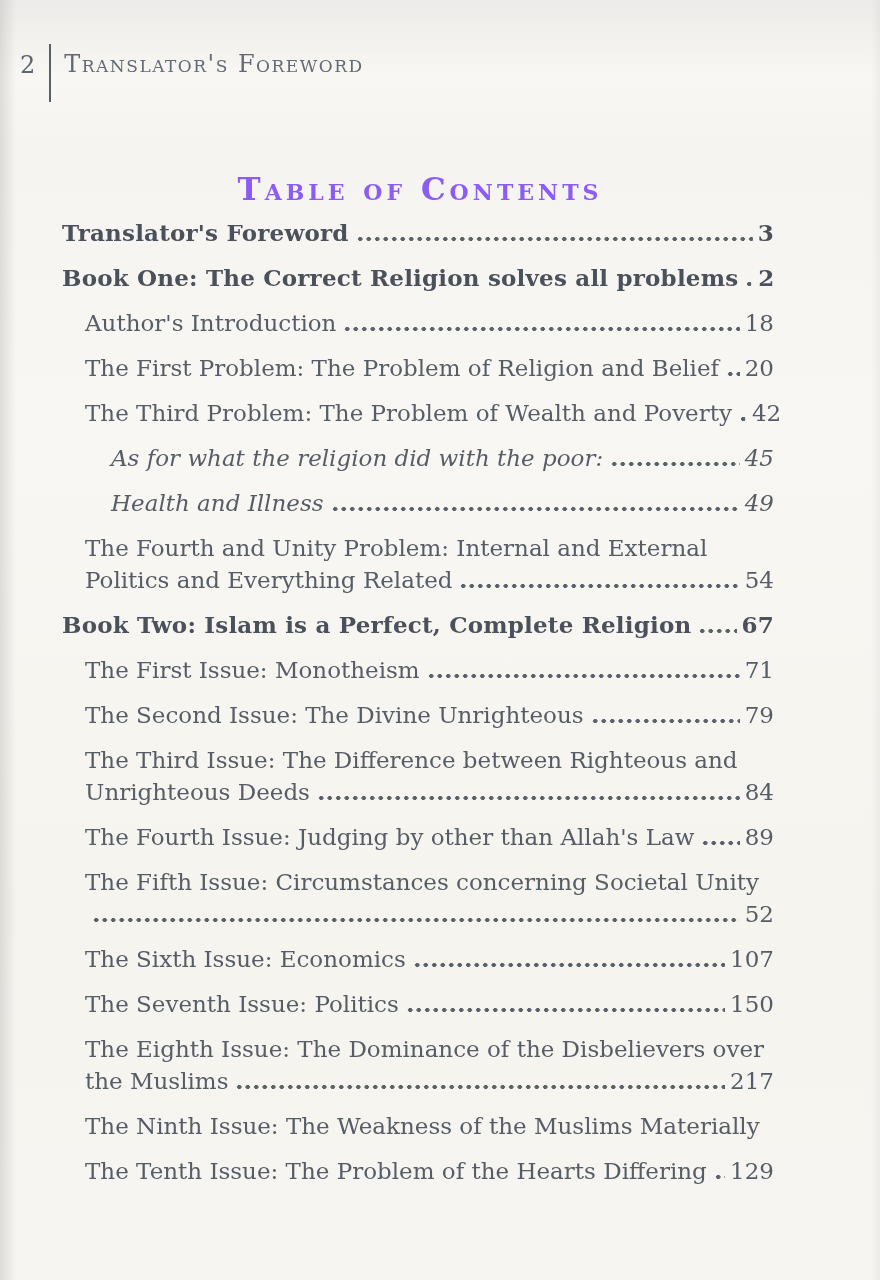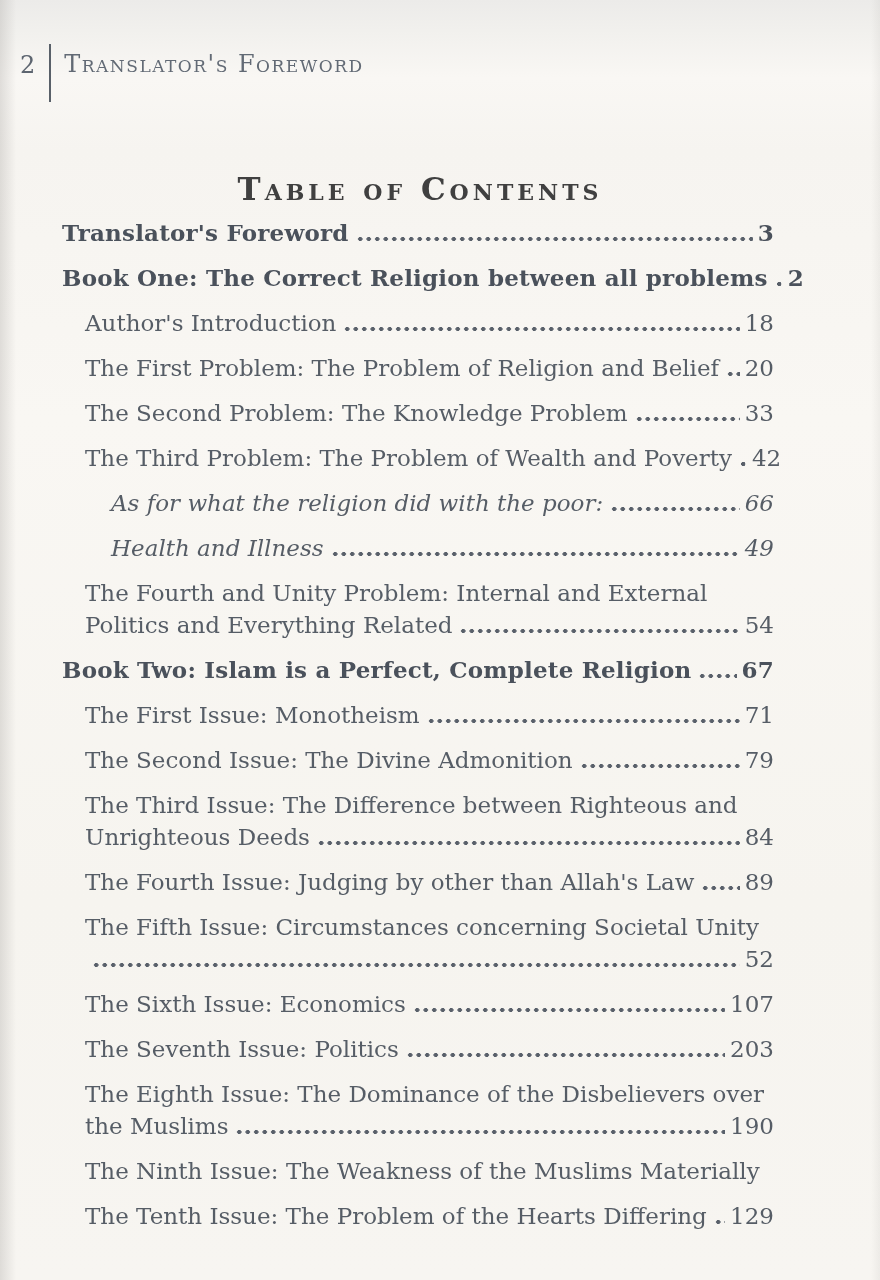--- a/index.html
+++ b/index.html
@@ -44,21 +44,21 @@
     color: #626a75;
   }
 
   
   .page-title {
     position: absolute; top: 150px; left: 40px; width: 760px;
     text-align: center;
     font-variant: small-caps;
     font-size: 31px;
     letter-spacing: 4px;
-    color: #404040;
+    color: #8b5cf6;
   }
 
   
   .toc {
     position: absolute; top: 204px; left: 62px; right: 106px;
     font-size: 23px; color: #565d66;
   }
   .toc-line {
     display: flex; align-items: baseline;
     line-height: 32px;
@@ -97,48 +97,43 @@
 
 <h1 class="page-title">Table of Contents</h1>
 
 <main class="toc">
     <div class="toc-line ind0 bold">
     <span class="toc-text">Translator's Foreword</span>
     <span class="toc-leader"></span>
     <span class="toc-page">3</span>
   </div>
     <div class="toc-line ind0 bold">
-    <span class="toc-text">Book One: The Correct Religion between all problems</span>
+    <span class="toc-text">Book One: The Correct Religion solves all problems</span>
     <span class="toc-leader"></span>
     <span class="toc-page">2</span>
   </div>
     <div class="toc-line ind1">
     <span class="toc-text">Author's Introduction</span>
     <span class="toc-leader"></span>
     <span class="toc-page">18</span>
   </div>
     <div class="toc-line ind1">
     <span class="toc-text">The First Problem: The Problem of Religion and Belief</span>
     <span class="toc-leader"></span>
     <span class="toc-page">20</span>
-  </div>
-    <div class="toc-line ind1">
-    <span class="toc-text">The Second Problem: The Knowledge Problem</span>
-    <span class="toc-leader"></span>
-    <span class="toc-page">33</span>
   </div>
     <div class="toc-line ind1">
     <span class="toc-text">The Third Problem: The Problem of Wealth and Poverty</span>
     <span class="toc-leader"></span>
     <span class="toc-page">42</span>
   </div>
     <div class="toc-line ind2 italic">
     <span class="toc-text">As for what the religion did with the poor:</span>
     <span class="toc-leader"></span>
-    <span class="toc-page">66</span>
+    <span class="toc-page">45</span>
   </div>
     <div class="toc-line ind2 italic">
     <span class="toc-text">Health and Illness</span>
     <span class="toc-leader"></span>
     <span class="toc-page">49</span>
   </div>
     <div class="toc-line ind1">
     <span class="toc-text">The Fourth and Unity Problem: Internal and External</span>
 
   </div>
@@ -151,21 +146,21 @@
     <span class="toc-text">Book Two: Islam is a Perfect, Complete Religion</span>
     <span class="toc-leader"></span>
     <span class="toc-page">67</span>
   </div>
     <div class="toc-line ind1">
     <span class="toc-text">The First Issue: Monotheism</span>
     <span class="toc-leader"></span>
     <span class="toc-page">71</span>
   </div>
     <div class="toc-line ind1">
-    <span class="toc-text">The Second Issue: The Divine Admonition</span>
+    <span class="toc-text">The Second Issue: The Divine Unrighteous</span>
     <span class="toc-leader"></span>
     <span class="toc-page">79</span>
   </div>
     <div class="toc-line ind1">
     <span class="toc-text">The Third Issue: The Difference between Righteous and</span>
 
   </div>
     <div class="toc-line ind1 cont">
     <span class="toc-text">Unrighteous Deeds</span>
     <span class="toc-leader"></span>
@@ -186,30 +181,30 @@
     <span class="toc-page">52</span>
   </div>
     <div class="toc-line ind1">
     <span class="toc-text">The Sixth Issue: Economics</span>
     <span class="toc-leader"></span>
     <span class="toc-page">107</span>
   </div>
     <div class="toc-line ind1">
     <span class="toc-text">The Seventh Issue: Politics</span>
     <span class="toc-leader"></span>
-    <span class="toc-page">203</span>
+    <span class="toc-page">150</span>
   </div>
     <div class="toc-line ind1">
     <span class="toc-text">The Eighth Issue: The Dominance of the Disbelievers over</span>
 
   </div>
     <div class="toc-line ind1 cont">
     <span class="toc-text">the Muslims</span>
     <span class="toc-leader"></span>
-    <span class="toc-page">190</span>
+    <span class="toc-page">217</span>
   </div>
     <div class="toc-line ind1">
     <span class="toc-text">The Ninth Issue: The Weakness of the Muslims Materially</span>
 
   </div>
     <div class="toc-line ind1">
     <span class="toc-text">The Tenth Issue: The Problem of the Hearts Differing</span>
     <span class="toc-leader"></span>
     <span class="toc-page">129</span>
   </div>

